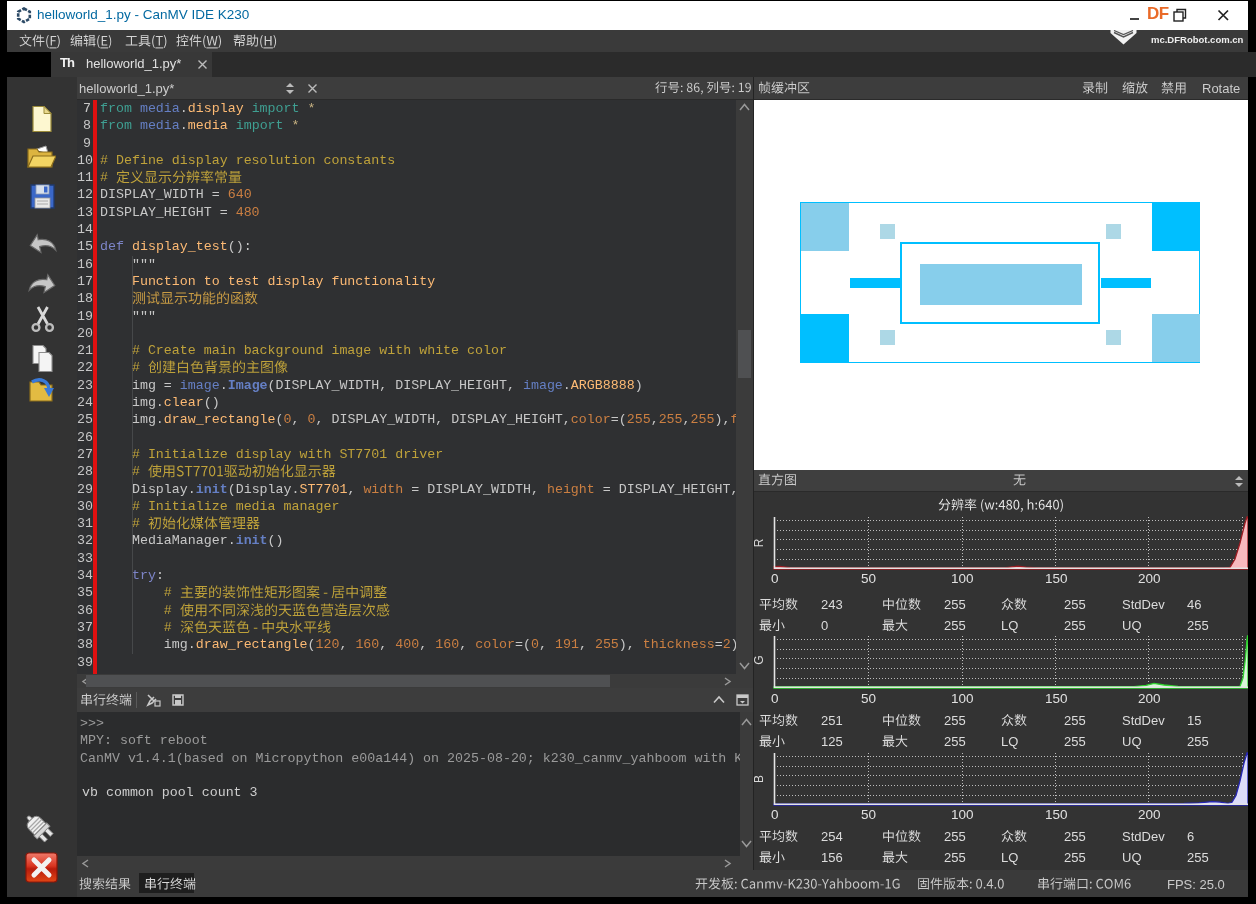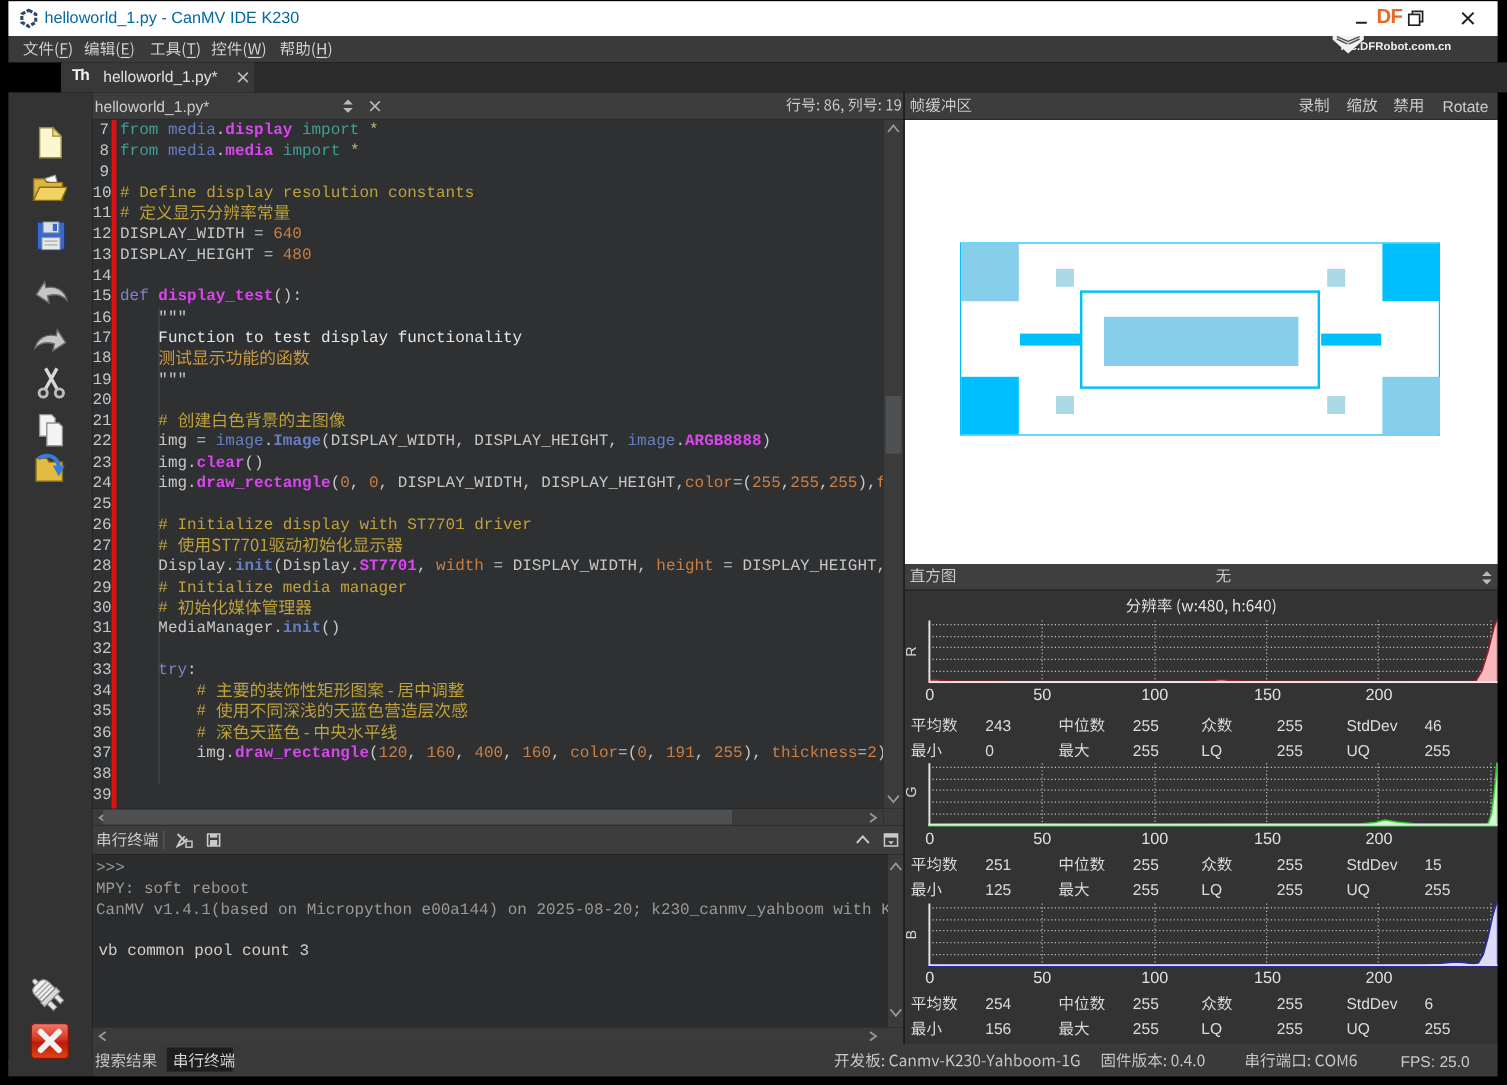--- a/index.html
+++ b/index.html
@@ -26,26 +26,26 @@
 #histbar{left:754px;top:470px;width:494px;height:22px;background:#3f3f3f;border-bottom:1px solid #2a2a2a;box-sizing:border-box;}
 #histarea{left:754px;top:492px;width:494px;height:378px;background:#333333;}
 #vdivider{left:753px;top:77px;width:1px;height:793px;background:#232323;}
 
 .t13{font-size:13px;color:#d4d4d4;white-space:nowrap;}
 
 .cl{white-space:pre;height:17.3px;line-height:17.3px;font-size:13.3px;color:#c7c7c7;}
 .k{color:#3f9f92;}
 .kw{color:#7d85c8;}
 .st{color:#c9b382;}
-.m{color:#d946ef;font-weight:bold;}
+.m{color:#fdba74;font-weight:normal;}
 .b{color:#657fc4;}
 .bb{color:#657fc4;font-weight:bold;}
 .c{color:#bfa23a;}
 .o{color:#cb7f42;}
-.s{color:#e5e5e5;}
+.s{color:#fdba74;}
 .ln{color:#7d78c0;}
 </style>
 </head>
 <body>
 
 <div class="abs" id="titlebar">
   <svg class="abs" style="left:9px;top:6px" width="16" height="17" viewBox="0 0 16 17">
     <path d="M8 1.5 L13.8 4.8 L13.8 11.6 L8 15 L2.2 11.6 L2.2 4.8 Z" fill="none" stroke="#2c4a66" stroke-width="2.6" stroke-dasharray="3.4 1.4"></path>
   </svg>
   <div class="abs" style="left:30px;top:6px;font-size:13.5px;color:#0369a1;">helloworld_1.py - CanMV IDE K230</div>
@@ -81,21 +81,21 @@
     </svg>
   <svg class="abs" style="left:226px;top:4px" width="46" height="17" viewBox="0 0 46 17">
       <path transform="translate(0,11.5)" fill="#d4d4d4" d="M3.6 -10.9V-9.9H0.9V-9.1H3.6V-8.2H1.1V-7.4H3.6V-7.1C3.6 -6.9 3.5 -6.6 3.5 -6.4H0.7V-5.6H3.1C2.7 -5 2 -4.4 0.9 -4C1.1 -3.9 1.4 -3.5 1.6 -3.3C3 -3.9 3.8 -4.8 4.2 -5.6H7V-6.4H4.5C4.5 -6.6 4.5 -6.9 4.5 -7.1V-7.4H6.7V-8.2H4.5V-9.1H6.9V-9.9H4.5V-10.9ZM7.6 -10.4V-3.9H8.5V-9.5H10.8C10.4 -9 10 -8.3 9.5 -7.7C10.7 -7.1 11.1 -6.5 11.1 -6.1C11.1 -5.8 11 -5.6 10.8 -5.5C10.6 -5.4 10.4 -5.4 10.2 -5.4C9.9 -5.4 9.4 -5.4 8.8 -5.4C9 -5.2 9.1 -4.9 9.2 -4.6C9.7 -4.6 10.2 -4.6 10.7 -4.6C10.9 -4.6 11.2 -4.7 11.4 -4.8C11.9 -5.1 12.1 -5.4 12.1 -6C12.1 -6.6 11.7 -7.2 10.6 -7.9C11.1 -8.5 11.7 -9.3 12.2 -10L11.5 -10.4L11.3 -10.4ZM1.9 -3.4V0.3H2.9V-2.5H6V1H7V-2.5H10.3V-0.8C10.3 -0.6 10.2 -0.5 10 -0.5C9.8 -0.5 9 -0.5 8.2 -0.5C8.3 -0.3 8.5 0.1 8.5 0.3C9.6 0.3 10.3 0.3 10.7 0.2C11.1 0 11.3 -0.2 11.3 -0.7V-3.4H7V-4.4H6V-3.4Z M21.2 -10.9C21.2 -9.9 21.2 -8.9 21.2 -8H19.1V-7H21.2C21 -3.9 20.3 -1.2 17.8 0.3C18.1 0.5 18.4 0.8 18.5 1.1C21.2 -0.7 21.9 -3.6 22.1 -7H24.1C24 -2.3 23.9 -0.5 23.5 -0.1C23.4 0 23.3 0.1 23 0.1C22.8 0.1 22.1 0 21.4 -0C21.5 0.2 21.6 0.7 21.7 0.9C22.3 1 23 1 23.5 0.9C23.9 0.9 24.1 0.8 24.4 0.4C24.8 -0.1 24.9 -2 25.1 -7.5C25.1 -7.6 25.1 -8 25.1 -8H22.1C22.2 -8.9 22.2 -9.9 22.2 -10.9ZM13.4 -1.2 13.6 -0.2C15.2 -0.6 17.4 -1.1 19.4 -1.6L19.3 -2.5L18.6 -2.3V-10.3H14.4V-1.4ZM15.3 -1.6V-3.8H17.7V-2.1ZM15.3 -6.6H17.7V-4.7H15.3ZM15.3 -7.5V-9.4H17.7V-7.5Z M29.1 2.5 29.8 2.2C28.7 0.4 28.2 -1.8 28.2 -4C28.2 -6.2 28.7 -8.4 29.8 -10.3L29.1 -10.6C27.9 -8.7 27.2 -6.6 27.2 -4C27.2 -1.5 27.9 0.6 29.1 2.5Z M31.7 0H32.9V-4.5H37.3V0H38.6V-9.5H37.3V-5.5H32.9V-9.5H31.7Z M41.1 2.5C42.3 0.6 43.1 -1.5 43.1 -4C43.1 -6.6 42.3 -8.7 41.1 -10.6L40.4 -10.3C41.5 -8.4 42.1 -6.2 42.1 -4C42.1 -1.8 41.5 0.4 40.4 2.2Z"></path>
       <rect x="30.4" y="13.4" width="9.5" height="1" fill="#d4d4d4"></rect>
     </svg>
   <svg class="abs" style="left:1103px;top:0px" width="27" height="15" viewBox="0 0 27 15">
     <path d="M0.5 0 L26.5 0 L26.5 3 L13.5 14.5 L0.5 3 Z" fill="#f2f2f2"></path>
     <path d="M4 2.5 L13.5 7 L23 2.5" fill="none" stroke="#555" stroke-width="1.4"></path>
     <path d="M4 0.5 L13.5 4.5 L23 0.5" fill="none" stroke="#555" stroke-width="1.2"></path>
   </svg>
-  <div class="abs" style="left:1110px;top:4px;font-size:9.5px;font-weight:bold;color:#efefef;white-space:nowrap;">mc.DFRobot.com.cn</div>
+  <div class="abs" style="left:1144px;top:4px;font-size:9.5px;font-weight:bold;color:#efefef;white-space:nowrap;">mc.DFRobot.com.cn</div>
 </div>
 
 <div class="abs" id="tabbar">
   <div class="abs" style="left:0px;top:0px;width:161px;height:25px;background:#383838;"></div>
   <div class="abs" style="left:9px;top:3px;color:#f2f2f2;font-size:13px;font-weight:bold;letter-spacing:-1px;">Th</div>
   <div class="abs t13" style="left:35px;top:4px;color:#e0e0e0;">helloworld_1.py*</div>
   <svg class="abs" style="left:146px;top:7px" width="11" height="11">
       <path d="M1.5 1.5 L9.5 9.5 M9.5 1.5 L1.5 9.5" stroke="#bbb" stroke-width="1.4"></path>
     </svg>
 </div>
@@ -234,20 +234,21 @@
 <div class="cl">DISPLAY_HEIGHT = <span class="o">480</span></div>
 <div class="cl">&nbsp;</div>
 <div class="cl"><span class="kw">def</span> <span class="m">display_test</span>():</div>
 <div class="cl">    """</div>
 <div class="cl"><span class="s">    Function to test display functionality</span></div>
 <div class="cl"><span class="s">    </span><svg style="display:inline-block;vertical-align:top;" width="127" height="17" viewBox="0 0 127 17">
           <path transform="translate(0,13.2)" fill="#c99c44" d="M6.8 -1.3C7.5 -0.6 8.3 0.4 8.7 1L9.4 0.5C9 -0.1 8.2 -1 7.5 -1.7ZM4.4 -10.9V-2.2H5.2V-10.1H8.2V-2.2H9.1V-10.9ZM12.1 -11.6V-0.1C12.1 0.1 12.1 0.2 11.9 0.2C11.7 0.2 11 0.2 10.3 0.2C10.4 0.4 10.5 0.8 10.6 1.1C11.6 1.1 12.2 1.1 12.5 0.9C12.9 0.7 13 0.5 13 -0.1V-11.6ZM10.2 -10.5V-2.1H11.1V-10.5ZM6.2 -9.1V-4.2C6.2 -2.5 6 -0.7 3.6 0.4C3.8 0.6 4 0.9 4.1 1.1C6.7 -0.2 7.1 -2.3 7.1 -4.2V-9.1ZM1.1 -10.9C1.9 -10.4 2.9 -9.8 3.4 -9.3L4 -10.2C3.5 -10.6 2.5 -11.2 1.8 -11.6ZM0.5 -7.1C1.3 -6.7 2.3 -6 2.8 -5.6L3.5 -6.4C2.9 -6.8 1.9 -7.4 1.1 -7.8ZM0.8 0.4 1.8 0.9C2.4 -0.4 3.1 -2.1 3.6 -3.5L2.7 -4.1C2.2 -2.5 1.4 -0.7 0.8 0.4Z M15.7 -10.8C16.4 -10.2 17.3 -9.3 17.7 -8.8L18.4 -9.5C18 -10.1 17.1 -10.9 16.4 -11.5ZM24.9 -11.1C25.5 -10.5 26.1 -9.7 26.4 -9.1L27.2 -9.6C26.9 -10.2 26.2 -11 25.6 -11.6ZM14.7 -7.4V-6.4H16.6V-1.3C16.6 -0.7 16.2 -0.3 16 -0.2C16.2 0.1 16.4 0.5 16.5 0.8C16.7 0.5 17.1 0.3 19.5 -1.4C19.4 -1.6 19.3 -2 19.2 -2.3L17.6 -1.2V-7.4ZM23.4 -11.7 23.5 -8.8H18.8V-7.8H23.5C23.8 -2.6 24.4 1 26.2 1.1C26.7 1.1 27.3 0.5 27.5 -1.9C27.3 -2 26.9 -2.2 26.7 -2.5C26.6 -1.1 26.4 -0.3 26.2 -0.3C25.3 -0.3 24.8 -3.5 24.6 -7.8H27.4V-8.8H24.5C24.5 -9.8 24.5 -10.7 24.5 -11.7ZM19 -0.9 19.3 0.1C20.5 -0.2 22 -0.7 23.5 -1.1L23.4 -2L21.7 -1.6V-4.8H23V-5.8H19.3V-4.8H20.8V-1.3Z M31.4 -8H38.6V-6.5H31.4ZM31.4 -10.2H38.6V-8.8H31.4ZM30.4 -11.1V-5.7H39.7V-11.1ZM39.5 -4.6C39 -3.7 38.2 -2.5 37.5 -1.8L38.4 -1.4C39 -2.1 39.8 -3.2 40.4 -4.2ZM29.7 -4.2C30.3 -3.3 31 -2 31.3 -1.3L32.2 -1.7C31.9 -2.4 31.1 -3.6 30.6 -4.5ZM36 -5.1V-0.5H33.9V-5.1H32.9V-0.5H28.6V0.5H41.4V-0.5H37V-5.1Z M45.3 -4.9C44.7 -3.3 43.6 -1.8 42.5 -0.8C42.8 -0.6 43.2 -0.3 43.5 -0.2C44.6 -1.2 45.7 -2.9 46.4 -4.6ZM51.6 -4.5C52.6 -3.1 53.6 -1.3 54 -0.1L55.1 -0.6C54.7 -1.8 53.6 -3.6 52.5 -4.9ZM44.1 -10.7V-9.7H53.9V-10.7ZM42.8 -7.3V-6.3H48.5V-0.3C48.5 -0 48.4 0 48.1 0C47.9 0 46.9 0 46 0C46.1 0.3 46.3 0.8 46.4 1.1C47.6 1.1 48.4 1.1 48.9 0.9C49.4 0.7 49.6 0.4 49.6 -0.3V-6.3H55.2V-7.3Z M56.5 -2.5 56.8 -1.5C58.3 -1.9 60.3 -2.5 62.2 -3L62.1 -4L59.8 -3.4V-9.1H61.9V-10.1H56.7V-9.1H58.8V-3.1C57.9 -2.9 57.1 -2.7 56.5 -2.5ZM64.4 -11.5C64.4 -10.5 64.3 -9.5 64.3 -8.6H62V-7.5H64.3C64.1 -4.1 63.3 -1.3 60.3 0.3C60.6 0.5 60.9 0.9 61.1 1.1C64.3 -0.7 65.1 -3.8 65.3 -7.5H68.1C67.9 -2.6 67.7 -0.7 67.3 -0.2C67.1 -0 67 0 66.7 0C66.4 0 65.6 -0 64.7 -0.1C64.9 0.2 65 0.6 65.1 1C65.9 1 66.7 1 67.1 1C67.6 0.9 67.9 0.8 68.2 0.4C68.7 -0.2 68.9 -2.2 69.2 -8C69.2 -8.2 69.2 -8.6 69.2 -8.6H65.4C65.4 -9.5 65.4 -10.5 65.4 -11.5Z M75.4 -5.9V-4.7H72.4V-5.9ZM71.4 -6.8V1.1H72.4V-1.8H75.4V-0.1C75.4 0.1 75.3 0.1 75.1 0.1C74.9 0.1 74.3 0.1 73.7 0.1C73.8 0.4 74 0.8 74 1.1C74.9 1.1 75.5 1.1 75.9 0.9C76.3 0.7 76.4 0.4 76.4 -0.1V-6.8ZM72.4 -3.9H75.4V-2.6H72.4ZM82 -10.7C81.2 -10.3 80 -9.8 78.8 -9.4V-11.7H77.7V-7.1C77.7 -5.9 78.1 -5.6 79.4 -5.6C79.7 -5.6 81.5 -5.6 81.8 -5.6C82.9 -5.6 83.2 -6.1 83.4 -7.8C83.1 -7.9 82.6 -8 82.4 -8.2C82.4 -6.8 82.3 -6.6 81.7 -6.6C81.3 -6.6 79.8 -6.6 79.5 -6.6C78.9 -6.6 78.8 -6.7 78.8 -7.1V-8.5C80.1 -8.9 81.6 -9.4 82.7 -9.9ZM82.2 -4.5C81.4 -3.9 80 -3.4 78.8 -3V-5.2H77.7V-0.5C77.7 0.7 78.1 1 79.4 1C79.7 1 81.6 1 81.9 1C83.1 1 83.4 0.5 83.5 -1.4C83.2 -1.5 82.8 -1.6 82.5 -1.8C82.5 -0.2 82.4 0.1 81.8 0.1C81.4 0.1 79.8 0.1 79.5 0.1C78.9 0.1 78.8 -0 78.8 -0.5V-2.1C80.2 -2.5 81.8 -3.1 82.9 -3.7ZM71.2 -7.7C71.5 -7.9 72 -7.9 75.8 -8.2C75.9 -7.9 76 -7.7 76.1 -7.5L77 -7.9C76.7 -8.7 76 -10 75.2 -10.9L74.4 -10.6C74.7 -10.1 75.1 -9.5 75.4 -9L72.3 -8.8C72.9 -9.6 73.5 -10.5 74 -11.5L72.9 -11.8C72.5 -10.7 71.7 -9.6 71.5 -9.3C71.2 -9 71 -8.8 70.8 -8.8C70.9 -8.5 71.1 -8 71.2 -7.7Z M91.7 -5.9C92.5 -4.9 93.5 -3.5 93.9 -2.6L94.8 -3.2C94.3 -4 93.3 -5.4 92.5 -6.4ZM87.4 -11.8C87.2 -11.1 87 -10.2 86.8 -9.5H85.2V0.8H86.2V-0.4H90.1V-9.5H87.8C88 -10.1 88.3 -10.9 88.5 -11.6ZM86.2 -8.6H89.1V-5.6H86.2ZM86.2 -1.3V-4.7H89.1V-1.3ZM92.4 -11.8C91.9 -9.9 91.2 -8 90.2 -6.7C90.5 -6.6 90.9 -6.3 91.1 -6.1C91.6 -6.8 92 -7.6 92.4 -8.6H96C95.8 -3 95.6 -0.8 95.1 -0.3C95 -0.1 94.8 -0.1 94.5 -0.1C94.2 -0.1 93.4 -0.1 92.5 -0.2C92.7 0.1 92.8 0.5 92.8 0.8C93.6 0.9 94.4 0.9 94.9 0.9C95.4 0.8 95.7 0.7 96 0.3C96.6 -0.4 96.8 -2.6 97 -9C97 -9.2 97 -9.5 97 -9.5H92.8C93 -10.2 93.2 -10.9 93.4 -11.6Z M100.9 -7.5C101.6 -6.9 102.4 -6 102.8 -5.4L103.5 -6C103.1 -6.6 102.3 -7.4 101.6 -8.1ZM99.2 -8.6V0.4H109.8V1.1H110.8V-8.7H109.8V-0.6H100.3V-8.6ZM104.5 -8.5V-5.6C103.1 -4.6 101.6 -3.7 100.6 -3.1L101.1 -2.3C102.1 -2.9 103.3 -3.8 104.5 -4.6V-2.4C104.5 -2.2 104.4 -2.2 104.3 -2.2C104.1 -2.1 103.4 -2.1 102.8 -2.2C102.9 -1.9 103 -1.5 103.1 -1.2C104 -1.2 104.7 -1.2 105 -1.4C105.4 -1.5 105.5 -1.8 105.5 -2.4V-5C106.7 -4.1 107.9 -2.9 108.6 -2.1L109.2 -2.8C108.7 -3.4 107.8 -4.3 106.8 -5.1C107.6 -5.8 108.4 -6.8 109.1 -7.7L108.2 -8.2C107.8 -7.4 106.9 -6.4 106.2 -5.6L105.5 -6.2V-8.1C106.8 -8.8 108.3 -9.7 109.3 -10.7L108.6 -11.2L108.3 -11.2H100.5V-10.2H107.2C106.4 -9.6 105.4 -8.9 104.5 -8.5Z M118.2 -11.5C118 -10.9 117.5 -10.1 117.2 -9.6L117.8 -9.3C118.2 -9.8 118.7 -10.5 119.1 -11.1ZM113.2 -11.1C113.6 -10.5 114 -9.7 114.1 -9.3L114.9 -9.6C114.8 -10.1 114.4 -10.9 114 -11.4ZM117.7 -3.6C117.4 -2.9 117 -2.3 116.4 -1.8C115.9 -2 115.4 -2.3 114.8 -2.5C115 -2.9 115.3 -3.2 115.5 -3.6ZM113.5 -2.1C114.2 -1.9 115 -1.5 115.7 -1.2C114.8 -0.5 113.7 -0.1 112.6 0.2C112.8 0.4 113 0.8 113.1 1C114.4 0.7 115.6 0.1 116.6 -0.7C117 -0.4 117.4 -0.2 117.8 0.1L118.4 -0.6C118.1 -0.8 117.7 -1.1 117.2 -1.3C118 -2.1 118.6 -3.1 118.9 -4.3L118.4 -4.6L118.2 -4.5H115.9L116.2 -5.2L115.3 -5.4C115.2 -5.1 115 -4.8 114.9 -4.5H113V-3.6H114.5C114.2 -3.1 113.8 -2.6 113.5 -2.1ZM115.6 -11.8V-9.2H112.7V-8.3H115.3C114.6 -7.4 113.5 -6.5 112.5 -6.1C112.8 -5.9 113 -5.5 113.1 -5.3C114 -5.8 114.9 -6.5 115.6 -7.4V-5.7H116.6V-7.6C117.2 -7.1 118.1 -6.4 118.5 -6.1L119 -6.8C118.7 -7.1 117.5 -7.9 116.8 -8.3H119.4V-9.2H116.6V-11.8ZM120.8 -11.6C120.5 -9.2 119.8 -6.8 118.7 -5.4C119 -5.2 119.4 -4.9 119.5 -4.7C119.9 -5.2 120.2 -5.9 120.5 -6.5C120.8 -5.2 121.2 -3.9 121.7 -2.8C120.9 -1.5 119.8 -0.4 118.3 0.3C118.5 0.5 118.8 0.9 118.9 1.2C120.3 0.4 121.4 -0.6 122.2 -1.8C122.9 -0.6 123.8 0.3 124.9 1C125.1 0.7 125.4 0.4 125.6 0.2C124.4 -0.5 123.5 -1.5 122.8 -2.8C123.5 -4.2 124 -6 124.3 -8.1H125.3V-9H121.3C121.5 -9.8 121.6 -10.7 121.8 -11.5ZM123.3 -8.1C123.1 -6.5 122.8 -5.1 122.3 -3.9C121.7 -5.1 121.3 -6.6 121.1 -8.1Z"></path>
         </svg></div>
 <div class="cl">    """</div>
 <div class="cl">&nbsp;</div>
+<div class="cl"><span class="c">    # Create main background image with white color</span></div>
 <div class="cl"><span class="c">    # </span><svg style="display:inline-block;vertical-align:top;" width="141" height="17" viewBox="0 0 141 17">
           <path transform="translate(0,13.2)" fill="#bfa23a" d="M11.7 -11.5V-0.3C11.7 -0 11.6 0.1 11.4 0.1C11.1 0.1 10.2 0.1 9.2 0.1C9.4 0.4 9.5 0.8 9.6 1.1C10.9 1.1 11.7 1.1 12.1 0.9C12.6 0.7 12.8 0.4 12.8 -0.3V-11.5ZM9 -10.1V-2.4H10V-10.1ZM2 -6.6V-0.6C2 0.6 2.4 0.9 3.8 0.9C4.1 0.9 6 0.9 6.4 0.9C7.6 0.9 7.9 0.4 8.1 -1.6C7.8 -1.6 7.4 -1.8 7.1 -2C7.1 -0.3 7 0 6.3 0C5.9 0 4.2 0 3.9 0C3.1 0 3 -0.1 3 -0.6V-5.7H6C5.9 -4 5.8 -3.3 5.6 -3.1C5.5 -3 5.4 -3 5.2 -3C5 -3 4.5 -3 4 -3.1C4.2 -2.8 4.3 -2.4 4.3 -2.1C4.9 -2.1 5.4 -2.1 5.7 -2.1C6 -2.2 6.3 -2.3 6.5 -2.5C6.8 -2.8 7 -3.8 7.1 -6.2C7.1 -6.4 7.1 -6.6 7.1 -6.6ZM4.4 -11.7C3.6 -9.9 2.2 -8 0.4 -6.7C0.6 -6.6 1 -6.2 1.1 -6C2.5 -7.1 3.7 -8.5 4.6 -10C5.7 -8.8 6.9 -7.3 7.6 -6.4L8.3 -7.1C7.7 -8.1 6.2 -9.6 5.1 -10.8L5.4 -11.5Z M19.5 -10.6V-9.7H22.1V-8.7H18.6V-7.9H22.1V-6.8H19.4V-5.9H22.1V-4.8H19.3V-4H22.1V-2.9H18.7V-2.1H22.1V-0.7H23.1V-2.1H27.1V-2.9H23.1V-4H26.6V-4.8H23.1V-5.9H26.3V-7.9H27.2V-8.7H26.3V-10.6H23.1V-11.8H22.1V-10.6ZM23.1 -7.9H25.3V-6.8H23.1ZM23.1 -8.7V-9.7H25.3V-8.7ZM15.4 -5.5C15.4 -5.7 15.7 -5.8 15.9 -6H17.6C17.4 -4.7 17.2 -3.6 16.8 -2.7C16.4 -3.3 16.1 -4 15.9 -4.8L15.1 -4.5C15.4 -3.4 15.8 -2.5 16.4 -1.8C15.9 -0.8 15.2 -0.1 14.5 0.4C14.7 0.6 15.1 0.9 15.3 1.1C16 0.6 16.6 -0.1 17.1 -1C18.5 0.4 20.6 0.8 23.1 0.8H27.1C27.1 0.5 27.3 0 27.5 -0.2C26.8 -0.2 23.7 -0.2 23.2 -0.2C20.8 -0.2 18.9 -0.5 17.5 -1.8C18.1 -3.1 18.5 -4.8 18.7 -6.8L18.1 -6.9L17.9 -6.9H16.7C17.4 -7.9 18.1 -9.3 18.7 -10.6L18.1 -11L17.7 -10.9H14.9V-10H17.3C16.8 -8.7 16.1 -7.6 15.8 -7.2C15.5 -6.8 15.2 -6.4 14.9 -6.4C15.1 -6.1 15.3 -5.7 15.4 -5.5Z M34.2 -11.8C34.1 -11.1 33.8 -10.2 33.5 -9.5H30V1.1H31.1V0.1H38.9V1.1H40V-9.5H34.6C34.9 -10.2 35.3 -10.9 35.5 -11.6ZM31.1 -1V-4.2H38.9V-1ZM31.1 -5.3V-8.5H38.9V-5.3Z M48.6 -6.9V-4.5H45.4V-6.9ZM49.7 -6.9H53V-4.5H49.7ZM50.4 -9.6C50 -9 49.4 -8.4 48.9 -7.9H45.2C45.8 -8.4 46.3 -9 46.7 -9.6ZM47 -11.8C46 -9.9 44.3 -8.2 42.5 -7.2C42.7 -6.9 43 -6.4 43.1 -6.2C43.6 -6.5 44 -6.8 44.4 -7.1V-1.1C44.4 0.5 45.1 0.9 47.3 0.9C47.8 0.9 52.1 0.9 52.7 0.9C54.8 0.9 55.2 0.3 55.5 -1.9C55.2 -2 54.7 -2.2 54.5 -2.3C54.3 -0.5 54.1 -0.1 52.7 -0.1C51.7 -0.1 48 -0.1 47.2 -0.1C45.7 -0.1 45.4 -0.3 45.4 -1.1V-3.5H53V-2.8H54.1V-7.9H50.2C50.8 -8.6 51.5 -9.4 52 -10.1L51.3 -10.6L51.1 -10.5H47.4C47.6 -10.8 47.7 -11.1 47.9 -11.5Z M66.3 -5.3V-4.1H59.8V-5.3ZM58.8 -6.1V1.1H59.8V-1.3H66.3V-0.1C66.3 0.1 66.2 0.2 66 0.2C65.8 0.2 64.9 0.2 64.1 0.2C64.3 0.5 64.4 0.9 64.5 1.1C65.6 1.1 66.3 1.1 66.8 1C67.2 0.8 67.4 0.5 67.4 -0V-6.1ZM59.8 -3.3H66.3V-2.1H59.8ZM60.6 -11.8V-10.5H57.1V-9.7H60.6V-8.4C59.1 -8.2 57.8 -8 56.8 -7.8L56.9 -6.9L60.6 -7.6V-6.6H61.7V-11.8ZM63.7 -11.8V-8.1C63.7 -7 64 -6.7 65.4 -6.7C65.6 -6.7 67.5 -6.7 67.8 -6.7C68.8 -6.7 69.1 -7.1 69.2 -8.4C68.9 -8.5 68.5 -8.6 68.3 -8.8C68.2 -7.8 68.1 -7.6 67.7 -7.6C67.3 -7.6 65.8 -7.6 65.5 -7.6C64.9 -7.6 64.8 -7.7 64.8 -8.1V-9.2C66.1 -9.5 67.6 -9.9 68.7 -10.4L67.9 -11.1C67.2 -10.8 65.9 -10.3 64.8 -10V-11.8Z M73.4 -9H80.6V-8.1H73.4ZM73.4 -10.5H80.6V-9.7H73.4ZM73.7 -4.1H80.3V-2.7H73.7ZM78.7 -0.9C80 -0.4 81.6 0.4 82.4 0.9L83.1 0.2C82.3 -0.3 80.7 -1.1 79.4 -1.5ZM74.1 -1.6C73.2 -0.9 71.8 -0.3 70.6 0.1C70.9 0.3 71.2 0.7 71.4 0.9C72.6 0.4 74.1 -0.4 75 -1.2ZM76.1 -7.1C76.2 -6.9 76.3 -6.7 76.5 -6.5H70.8V-5.6H83.2V-6.5H77.6C77.5 -6.7 77.3 -7.1 77 -7.3H81.6V-11.3H72.4V-7.3H76.8ZM72.7 -4.8V-2H76.5V0.1C76.5 0.2 76.4 0.3 76.2 0.3C76 0.3 75.3 0.3 74.6 0.3C74.8 0.5 74.9 0.9 74.9 1.1C75.9 1.1 76.6 1.1 77 1C77.4 0.9 77.5 0.6 77.5 0.1V-2H81.4V-4.8Z M91.7 -5.9C92.5 -4.9 93.5 -3.5 93.9 -2.6L94.8 -3.2C94.3 -4 93.3 -5.4 92.5 -6.4ZM87.4 -11.8C87.2 -11.1 87 -10.2 86.8 -9.5H85.2V0.8H86.2V-0.4H90.1V-9.5H87.8C88 -10.1 88.3 -10.9 88.5 -11.6ZM86.2 -8.6H89.1V-5.6H86.2ZM86.2 -1.3V-4.7H89.1V-1.3ZM92.4 -11.8C91.9 -9.9 91.2 -8 90.2 -6.7C90.5 -6.6 90.9 -6.3 91.1 -6.1C91.6 -6.8 92 -7.6 92.4 -8.6H96C95.8 -3 95.6 -0.8 95.1 -0.3C95 -0.1 94.8 -0.1 94.5 -0.1C94.2 -0.1 93.4 -0.1 92.5 -0.2C92.7 0.1 92.8 0.5 92.8 0.8C93.6 0.9 94.4 0.9 94.9 0.9C95.4 0.8 95.7 0.7 96 0.3C96.6 -0.4 96.8 -2.6 97 -9C97 -9.2 97 -9.5 97 -9.5H92.8C93 -10.2 93.2 -10.9 93.4 -11.6Z M103.2 -11.1C104.1 -10.5 105.1 -9.6 105.6 -9H99.4V-7.9H104.4V-4.9H100.1V-3.8H104.4V-0.4H98.8V0.6H111.3V-0.4H105.6V-3.8H110V-4.9H105.6V-7.9H110.6V-9H106L106.7 -9.5C106.1 -10.1 105 -11.1 104.1 -11.7Z M117.2 -3.9C118.4 -3.7 119.8 -3.2 120.6 -2.8L121 -3.5C120.2 -3.9 118.8 -4.3 117.7 -4.5ZM115.8 -2.1C117.8 -1.9 120.2 -1.3 121.5 -0.9L122 -1.6C120.7 -2.1 118.2 -2.6 116.3 -2.8ZM113.2 -11.1V1.1H114.2V0.5H123.8V1.1H124.8V-11.1ZM114.2 -0.4V-10.2H123.8V-0.4ZM117.8 -9.9C117.1 -8.8 115.9 -7.7 114.7 -7C114.9 -6.8 115.3 -6.5 115.4 -6.3C115.8 -6.6 116.3 -6.9 116.7 -7.3C117.1 -6.9 117.7 -6.5 118.2 -6.1C117 -5.5 115.7 -5.1 114.4 -4.8C114.6 -4.6 114.8 -4.2 114.9 -4C116.3 -4.3 117.8 -4.8 119.1 -5.5C120.3 -4.9 121.6 -4.4 122.9 -4.1C123.1 -4.4 123.3 -4.8 123.5 -4.9C122.3 -5.2 121.1 -5.5 120 -6C121 -6.7 121.9 -7.5 122.5 -8.5L121.9 -8.8L121.7 -8.8H118.1C118.3 -9.1 118.5 -9.3 118.7 -9.6ZM117.3 -7.9 117.4 -8H121C120.5 -7.4 119.8 -6.9 119.1 -6.5C118.4 -6.9 117.8 -7.4 117.3 -7.9Z M132.8 -9.9H135.3C135.1 -9.5 134.8 -9.1 134.5 -8.8H131.9C132.2 -9.2 132.5 -9.6 132.8 -9.9ZM132.8 -11.7C132.2 -10.6 131.1 -9.1 129.6 -8C129.8 -7.9 130.1 -7.5 130.3 -7.3C130.5 -7.5 130.8 -7.7 131 -7.9V-5.8H133.2C132.5 -5.2 131.5 -4.6 130 -4.1C130.2 -4 130.5 -3.7 130.6 -3.5C131.9 -3.9 132.8 -4.4 133.5 -4.9C133.7 -4.7 133.9 -4.5 134.1 -4.2C133.1 -3.4 131.4 -2.5 130 -2.1C130.2 -1.9 130.5 -1.6 130.6 -1.4C131.8 -1.9 133.4 -2.8 134.5 -3.6C134.6 -3.4 134.7 -3.1 134.8 -2.9C133.7 -1.7 131.6 -0.6 129.9 -0.1C130.1 0 130.4 0.4 130.5 0.6C132 0.1 133.8 -0.9 135 -2C135.1 -1.1 135 -0.3 134.7 -0C134.5 0.2 134.2 0.2 134 0.2C133.7 0.2 133.4 0.2 133 0.2C133.2 0.4 133.3 0.8 133.3 1.1C133.6 1.1 133.9 1.1 134.2 1.1C134.7 1.1 135 1 135.4 0.6C136 0.1 136.2 -1.5 135.7 -2.9L136.4 -3.2C136.9 -1.7 137.8 -0.4 138.9 0.3C139 0.1 139.4 -0.3 139.6 -0.5C138.5 -1.1 137.6 -2.3 137.2 -3.6C137.7 -3.9 138.3 -4.2 138.7 -4.5L138 -5.2C137.4 -4.7 136.3 -4.1 135.4 -3.6C135.1 -4.3 134.7 -4.9 134.1 -5.4L134.4 -5.8H138.6V-8.8H135.6C136 -9.3 136.4 -9.8 136.7 -10.4L136.1 -10.8L135.9 -10.8H133.4L133.8 -11.6ZM131.9 -8H134.4C134.4 -7.6 134.2 -7.1 133.9 -6.6H131.9ZM135.3 -8H137.6V-6.6H134.9C135.2 -7.1 135.3 -7.6 135.3 -8ZM129.7 -11.7C128.9 -9.6 127.7 -7.5 126.4 -6.1C126.6 -5.9 126.9 -5.3 127 -5.1C127.4 -5.5 127.8 -6.1 128.2 -6.6V1.1H129.2V-8.2C129.8 -9.2 130.3 -10.3 130.7 -11.4Z"></path>
         </svg></div>
 <div class="cl">    img = <span class="b">image</span>.<span class="bb">Image</span>(DISPLAY_WIDTH, DISPLAY_HEIGHT, <span class="b">image</span>.<span class="m">ARGB8888</span>)</div>
 <div class="cl">    img.<span class="m">clear</span>()</div>
 <div class="cl">    img.<span class="m">draw_rectangle</span>(<span class="o">0</span>, <span class="o">0</span>, DISPLAY_WIDTH, DISPLAY_HEIGHT,<span class="o">color</span>=(<span class="o">255</span>,<span class="o">255</span>,<span class="o">255</span>),<span class="o">f</span></div>
 <div class="cl">&nbsp;</div>
 <div class="cl"><span class="c">    # Initialize display with ST7701 driver</span></div>
 <div class="cl"><span class="c">    # </span><svg style="display:inline-block;vertical-align:top;" width="189" height="17" viewBox="0 0 189 17">
           <path transform="translate(0,13.2)" fill="#bfa23a" d="M8.4 -11.7V-10.2H4.5V-9.2H8.4V-7.9H4.9V-4H8.3C8.2 -3.2 8 -2.5 7.6 -1.8C6.8 -2.4 6.2 -3 5.8 -3.7L4.9 -3.4C5.4 -2.5 6.1 -1.8 6.9 -1.1C6.3 -0.5 5.3 -0.1 4 0.3C4.2 0.5 4.5 0.9 4.6 1.2C6.1 0.7 7.1 0.1 7.8 -0.5C9.2 0.3 11 0.9 13 1.1C13.1 0.8 13.4 0.4 13.6 0.2C11.6 -0 9.8 -0.5 8.4 -1.3C9 -2.1 9.2 -3 9.3 -4H13V-7.9H9.4V-9.2H13.5V-10.2H9.4V-11.7ZM5.9 -7H8.4V-5.5L8.4 -4.9H5.9ZM9.4 -7H12V-4.9H9.4L9.4 -5.5ZM3.9 -11.8C3.1 -9.7 1.7 -7.6 0.3 -6.2C0.5 -6 0.8 -5.4 0.9 -5.2C1.4 -5.7 1.9 -6.4 2.4 -7V1.2H3.4V-8.6C4 -9.5 4.5 -10.5 4.9 -11.5Z M16.1 -10.8V-5.7C16.1 -3.7 16 -1.2 14.4 0.5C14.7 0.6 15.1 1 15.3 1.2C16.3 0 16.8 -1.6 17 -3.2H20.5V1H21.6V-3.2H25.4V-0.3C25.4 -0.1 25.3 0 25 0C24.7 0.1 23.8 0.1 22.8 0C22.9 0.3 23.1 0.8 23.2 1C24.5 1.1 25.3 1 25.8 0.9C26.2 0.7 26.4 0.4 26.4 -0.3V-10.8ZM17.2 -9.8H20.5V-7.5H17.2ZM25.4 -9.8V-7.5H21.6V-9.8ZM17.2 -6.5H20.5V-4.2H17.1C17.2 -4.7 17.2 -5.2 17.2 -5.7ZM25.4 -6.5V-4.2H21.6V-6.5Z M32.3 0.2C34.4 0.2 35.7 -1.1 35.7 -2.7C35.7 -4.3 34.8 -5 33.6 -5.5L32.2 -6.1C31.4 -6.4 30.5 -6.8 30.5 -7.8C30.5 -8.7 31.2 -9.3 32.4 -9.3C33.3 -9.3 34.1 -8.9 34.7 -8.4L35.4 -9.2C34.7 -9.9 33.6 -10.4 32.4 -10.4C30.5 -10.4 29.1 -9.3 29.1 -7.7C29.1 -6.2 30.3 -5.5 31.2 -5.1L32.7 -4.5C33.7 -4 34.4 -3.7 34.4 -2.6C34.4 -1.6 33.6 -1 32.3 -1C31.2 -1 30.2 -1.5 29.4 -2.2L28.7 -1.3C29.6 -0.4 30.8 0.2 32.3 0.2Z M39.9 0H41.2V-9.2H44.3V-10.3H36.8V-9.2H39.9Z M47.5 0H48.8C49 -4 49.4 -6.4 51.8 -9.5V-10.3H45.4V-9.2H50.4C48.4 -6.4 47.7 -3.9 47.5 0Z M55.3 0H56.6C56.8 -4 57.2 -6.4 59.6 -9.5V-10.3H53.2V-9.2H58.2C56.2 -6.4 55.5 -3.9 55.3 0Z M64.2 0.2C66.1 0.2 67.4 -1.6 67.4 -5.2C67.4 -8.7 66.1 -10.4 64.2 -10.4C62.2 -10.4 61 -8.7 61 -5.2C61 -1.6 62.2 0.2 64.2 0.2ZM64.2 -0.9C63 -0.9 62.2 -2.2 62.2 -5.2C62.2 -8.2 63 -9.4 64.2 -9.4C65.3 -9.4 66.1 -8.2 66.1 -5.2C66.1 -2.2 65.3 -0.9 64.2 -0.9Z M69.3 0H74.9V-1.1H72.8V-10.3H71.9C71.3 -9.9 70.6 -9.7 69.7 -9.5V-8.7H71.6V-1.1H69.3Z M76.2 -2.1 76.4 -1.2C77.5 -1.5 78.8 -1.8 80 -2.2L79.9 -3C78.5 -2.6 77.2 -2.3 76.2 -2.1ZM89 -10.9H82.2V0.5H89.3V-0.4H83.2V-10H89ZM77.3 -9.2C77.2 -7.7 77 -5.6 76.8 -4.4H80.6C80.4 -1.5 80.2 -0.3 79.9 -0C79.8 0.1 79.6 0.1 79.4 0.1C79.1 0.1 78.5 0.1 77.8 0.1C78 0.3 78.1 0.7 78.1 0.9C78.8 1 79.4 1 79.8 1C80.2 0.9 80.5 0.8 80.7 0.5C81.1 0.1 81.3 -1.2 81.5 -4.8C81.6 -4.9 81.6 -5.2 81.6 -5.2L80.6 -5.2H80.5C80.7 -6.7 80.9 -9.3 81 -11.2L80.1 -11.1H76.8V-10.2H80C79.9 -8.5 79.7 -6.5 79.5 -5.2H77.8C78 -6.4 78.1 -7.9 78.2 -9.1ZM87.5 -9.2C87.2 -8.2 86.8 -7.2 86.3 -6.2C85.7 -7.1 85 -8 84.4 -8.8L83.7 -8.3C84.4 -7.4 85.2 -6.3 85.9 -5.2C85.2 -3.9 84.4 -2.7 83.5 -1.8C83.8 -1.6 84.2 -1.3 84.3 -1.1C85.1 -2 85.8 -3.1 86.5 -4.3C87.1 -3.2 87.7 -2.2 88.1 -1.4L88.9 -2C88.5 -2.9 87.8 -4.1 87 -5.3C87.5 -6.5 88 -7.7 88.4 -8.9Z M91.1 -10.6V-9.7H96.5V-10.6ZM99 -11.5C99 -10.5 99 -9.5 98.9 -8.5H96.9V-7.5H98.9C98.7 -4.3 98.1 -1.4 96.2 0.4C96.5 0.5 96.9 0.9 97 1.1C99.1 -0.9 99.7 -4 99.9 -7.5H102C101.8 -2.5 101.7 -0.7 101.3 -0.3C101.1 -0.1 101 -0.1 100.7 -0.1C100.4 -0.1 99.7 -0.1 98.9 -0.1C99.1 0.2 99.2 0.6 99.2 0.9C100 1 100.7 1 101.2 0.9C101.6 0.9 101.9 0.7 102.2 0.4C102.7 -0.2 102.8 -2.2 103 -8C103 -8.1 103 -8.5 103 -8.5H99.9C100 -9.5 100 -10.5 100 -11.5ZM91.1 -0.6 91.1 -0.6V-0.6C91.4 -0.8 91.9 -1 95.8 -1.8L96.1 -0.9L97 -1.2C96.7 -2.2 96.1 -3.9 95.5 -5.1L94.7 -4.9C95 -4.2 95.2 -3.4 95.5 -2.7L92.2 -2C92.7 -3.3 93.2 -4.8 93.6 -6.3H96.7V-7.3H90.6V-6.3H92.5C92.1 -4.7 91.6 -3 91.4 -2.6C91.1 -2 90.9 -1.7 90.7 -1.6C90.8 -1.3 91 -0.8 91.1 -0.6Z M106 -11.3C106.5 -10.7 107 -9.9 107.3 -9.4L108.1 -9.9C107.9 -10.4 107.3 -11.2 106.9 -11.8ZM109.6 -10.6V-9.5H111.9C111.7 -4.9 111.2 -1.6 108.6 0.3C108.9 0.5 109.3 0.9 109.5 1.1C112.1 -1.1 112.8 -4.5 113 -9.5H115.7C115.5 -3.1 115.3 -0.7 114.9 -0.2C114.7 0 114.5 0.1 114.3 0.1C113.9 0.1 113.2 0 112.3 -0C112.5 0.3 112.6 0.7 112.6 1C113.4 1 114.2 1.1 114.7 1C115.2 1 115.5 0.8 115.8 0.4C116.3 -0.3 116.5 -2.8 116.7 -10C116.7 -10.1 116.7 -10.6 116.7 -10.6ZM104.6 -9.3V-8.3H108.1C107.2 -6.5 105.7 -4.7 104.3 -3.6C104.5 -3.4 104.8 -2.9 104.9 -2.6C105.4 -3.1 106 -3.7 106.6 -4.4V1.1H107.7V-4.5C108.2 -3.8 108.9 -3 109.1 -2.6L109.8 -3.4C109.6 -3.6 109.1 -4.2 108.7 -4.7C109.1 -5.1 109.5 -5.5 110 -6L109.3 -6.6C109 -6.2 108.6 -5.6 108.2 -5.2L107.7 -5.7V-5.7C108.4 -6.7 109 -7.8 109.4 -8.9L108.8 -9.3L108.6 -9.3Z M124.3 -4.6V1.1H125.2V0.5H129.5V1.1H130.5V-4.6ZM125.2 -0.4V-3.6H129.5V-0.4ZM123.8 -5.7C124.2 -5.9 124.8 -5.9 130 -6.3C130.2 -6 130.4 -5.6 130.5 -5.3L131.4 -5.8C130.9 -6.9 130 -8.5 129 -9.7L128.2 -9.3C128.6 -8.7 129.1 -8 129.5 -7.2L125.1 -7C126 -8.2 126.9 -9.8 127.7 -11.5L126.6 -11.8C125.9 -10 124.7 -8.1 124.4 -7.6C124 -7.1 123.7 -6.8 123.5 -6.7C123.6 -6.4 123.8 -5.9 123.8 -5.7ZM120.6 -7.9H122.2C122.1 -6.1 121.7 -4.6 121.3 -3.4C120.8 -3.8 120.3 -4.1 119.8 -4.5C120.1 -5.5 120.4 -6.7 120.6 -7.9ZM118.7 -4.1C119.4 -3.6 120.2 -3 120.8 -2.4C120.2 -1.2 119.4 -0.3 118.4 0.3C118.6 0.5 118.9 0.8 119 1.1C120.1 0.4 120.9 -0.5 121.6 -1.7C122.1 -1.2 122.6 -0.7 122.9 -0.3L123.5 -1.1C123.2 -1.6 122.7 -2.2 122.1 -2.7C122.7 -4.3 123.1 -6.3 123.3 -8.8L122.6 -8.9L122.5 -8.9H120.8C121 -9.8 121.2 -10.8 121.3 -11.6L120.3 -11.7C120.2 -10.8 120.1 -9.9 119.9 -8.9H118.4V-7.9H119.7C119.4 -6.5 119 -5.1 118.7 -4.1Z M143.9 -9.7C143 -8.2 141.6 -6.8 140.2 -5.7V-11.5H139V-4.8C138.1 -4.2 137.2 -3.7 136.3 -3.2C136.6 -3 136.9 -2.7 137.1 -2.4C137.7 -2.8 138.4 -3.1 139 -3.6V-1.1C139 0.4 139.5 0.9 140.9 0.9C141.2 0.9 143 0.9 143.3 0.9C144.8 0.9 145.1 -0.1 145.3 -2.7C145 -2.8 144.5 -3 144.2 -3.2C144.1 -0.8 144 -0.2 143.3 -0.2C142.9 -0.2 141.3 -0.2 141 -0.2C140.3 -0.2 140.2 -0.3 140.2 -1.1V-4.3C142 -5.6 143.7 -7.3 145 -9.1ZM136.2 -11.8C135.3 -9.6 133.9 -7.5 132.4 -6.2C132.6 -6 133 -5.4 133.1 -5.2C133.6 -5.7 134.2 -6.3 134.7 -7V1.1H135.8V-8.7C136.3 -9.5 136.8 -10.5 137.2 -11.4Z M149.2 -8H156.4V-6.5H149.2ZM149.2 -10.2H156.4V-8.8H149.2ZM148.2 -11.1V-5.7H157.5V-11.1ZM157.3 -4.6C156.8 -3.7 156 -2.5 155.4 -1.8L156.2 -1.4C156.8 -2.1 157.6 -3.2 158.2 -4.2ZM147.5 -4.2C148.1 -3.3 148.8 -2 149.1 -1.3L150 -1.7C149.7 -2.4 148.9 -3.6 148.4 -4.5ZM153.8 -5.1V-0.5H151.7V-5.1H150.7V-0.5H146.4V0.5H159.2V-0.5H154.8V-5.1Z M163.1 -4.9C162.5 -3.3 161.4 -1.8 160.3 -0.8C160.6 -0.6 161 -0.3 161.3 -0.2C162.4 -1.2 163.5 -2.9 164.2 -4.6ZM169.4 -4.5C170.4 -3.1 171.5 -1.3 171.8 -0.1L172.9 -0.6C172.5 -1.8 171.4 -3.6 170.4 -4.9ZM161.9 -10.7V-9.7H171.8V-10.7ZM160.7 -7.3V-6.3H166.3V-0.3C166.3 -0 166.2 0 165.9 0C165.7 0 164.7 0 163.8 0C164 0.3 164.1 0.8 164.2 1.1C165.4 1.1 166.2 1.1 166.7 0.9C167.2 0.7 167.4 0.4 167.4 -0.3V-6.3H173V-7.3Z M176.6 -10.2H178.9V-8.2H176.6ZM182.5 -10.2H185V-8.2H182.5ZM182.4 -6.8C183 -6.6 183.7 -6.2 184.2 -5.9H180.1C180.5 -6.3 180.7 -6.8 181 -7.3L179.9 -7.4V-11.1H175.6V-7.3H179.8C179.6 -6.8 179.3 -6.4 178.9 -5.9H174.5V-4.9H178C177 -4.1 175.8 -3.3 174.2 -2.8C174.4 -2.6 174.7 -2.2 174.8 -2L175.6 -2.3V1.1H176.6V0.7H178.9V1H179.9V-3.2H177.3C178.1 -3.7 178.8 -4.3 179.4 -4.9H182C182.5 -4.3 183.3 -3.7 184.2 -3.2H181.6V1.1H182.5V0.7H185V1H186.1V-2.3L186.7 -2.1C186.9 -2.3 187.2 -2.7 187.4 -2.9C185.9 -3.3 184.3 -4 183.3 -4.9H187.1V-5.9H184.6L185 -6.3C184.6 -6.7 183.7 -7.1 183 -7.3ZM181.6 -11.1V-7.3H186.1V-11.1ZM176.6 -0.2V-2.3H178.9V-0.2ZM182.5 -0.2V-2.3H185V-0.2Z"></path>

